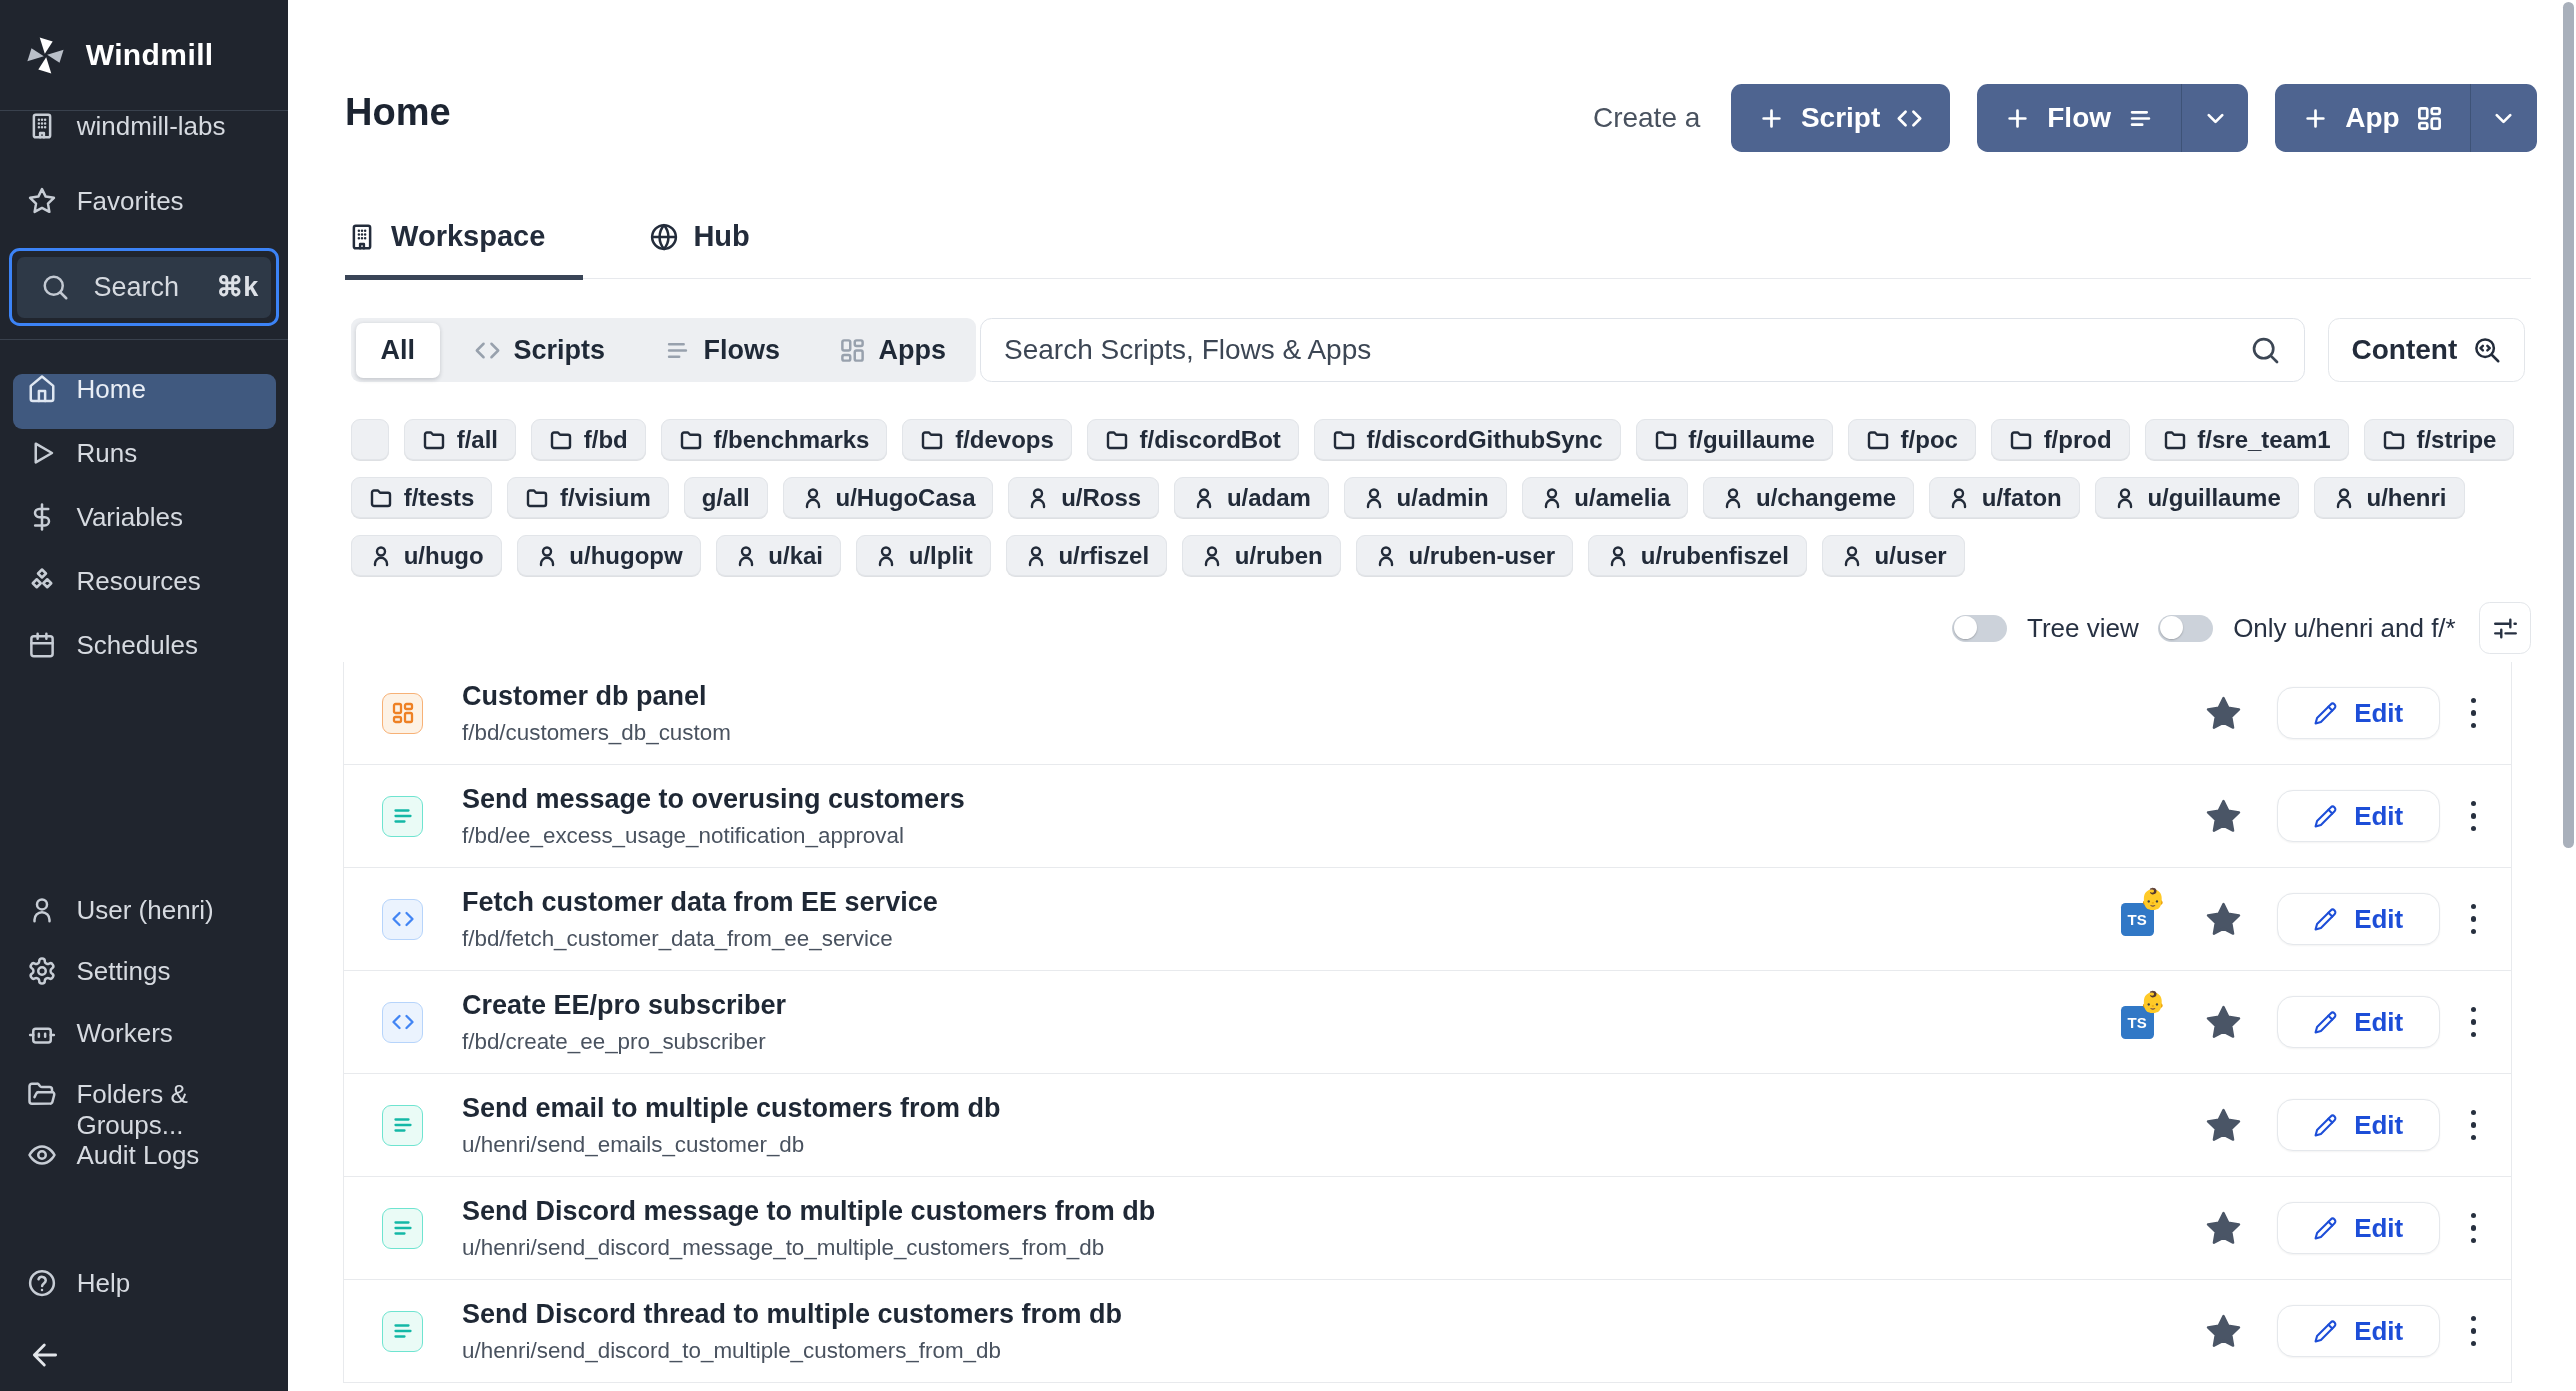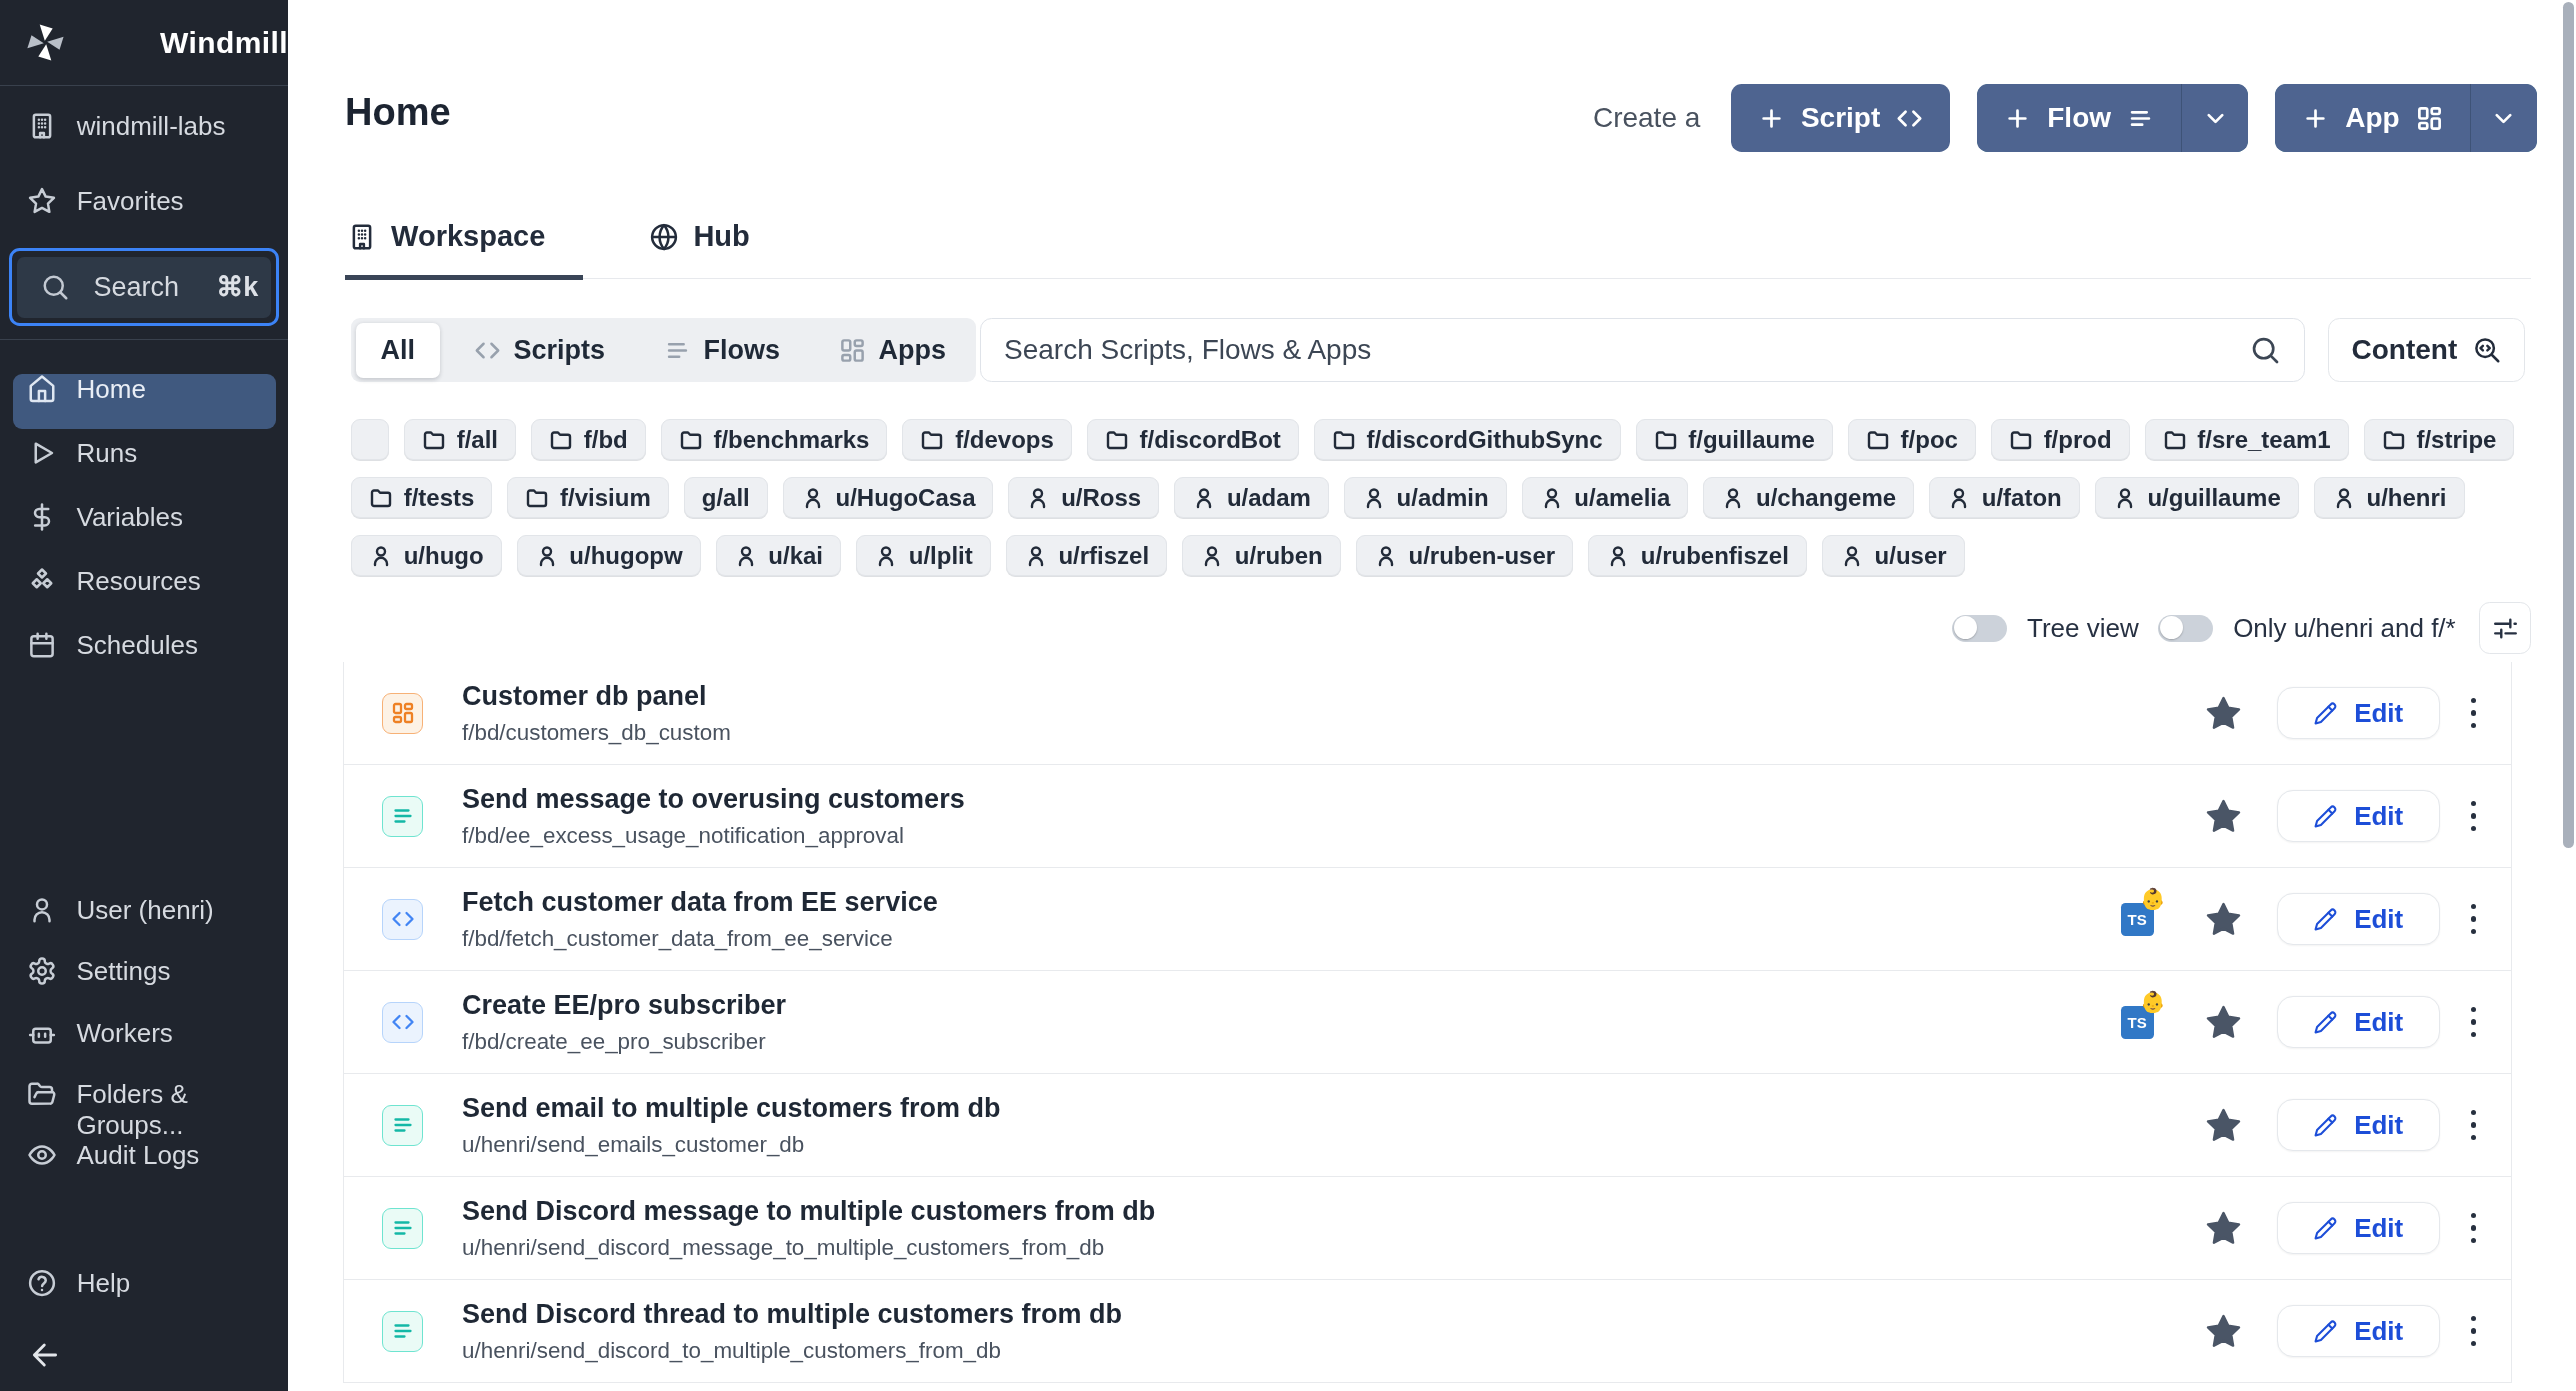--- a/index.html
+++ b/index.html
@@ -6,21 +6,21 @@
   html,body { width:2576px; height:1392px; }
   body { font-family:"Liberation Sans", sans-serif; background:#ffffff; color:#1f2937; position:relative; overflow:hidden; }
 
   
   .ic { fill:none; stroke:currentColor; stroke-width:2; stroke-linecap:round; stroke-linejoin:round; width:29px; height:29px; flex:none; }
   .ic-fill { fill:currentColor; stroke:currentColor; }
   .ic-logo { stroke:none; }
 
   
   .sidebar { position:absolute; left:0; top:0; width:288px; height:1392px; background:#20252e; color:#d6dae0; }
-  .logo-row { display:flex; align-items:center; gap:19.7px; height:86px; padding-left:25px; border-bottom:0.9px solid #39414d;justify-content:space-between; }
+  .logo-row { display:flex; align-items:center; gap:19.7px; height:111px; padding-left:25px; border-bottom:0.9px solid #39414d; }
   .logo-row .ic { width:41px; height:41px; }
   .logo-text { font-size:30px; font-weight:700; color:#ffffff; letter-spacing:0.4px; }
   .side-item { display:flex; align-items:flex-start; gap:19.7px; height:57px; padding-left:27px; font-size:26px; color:#d6dae0; cursor:pointer; }
   .side-item .ic { width:30px; height:30px; color:#c7cdd5; }
   .side-top { position:absolute; top:111px; left:0; width:100%; }
   .fav { margin-top:18px; }
   .search-outline { margin:5.4px 9px 0 9px; border:3.6px solid #3c83f6; border-radius:10.7px; padding:5.4px; }
   .search-pill { background:#2e3947; border-radius:7.2px; height:61px; display:flex; align-items:center; gap:23px; padding-left:23px; font-size:27px; }
   .search-pill .ic { width:30px; height:30px; color:#c3c9d2; }
   .kbd { font-weight:700; margin-left:14.3px; color:#dde1e7; }
@@ -33,21 +33,21 @@
   .side-help { position:absolute; top:1268px; left:0; width:100%; }
   .collapse-btn { position:absolute; top:1335px; left:25px; width:39px; height:39px; display:flex; align-items:center; justify-content:center; color:#e3e6ea; cursor:pointer; }
   .collapse-btn .ic { width:34px; height:34px; }
 
   
   .main { position:absolute; left:288px; top:0; width:2288px; height:1392px; background:#fff; }
   .page-title { position:absolute; left:57px; top:91px; font-size:38px; font-weight:700; color:#1c2431; }
 
   .create-row { position:absolute; top:84px; right:39px; height:68px; display:flex; align-items:center; gap:27px; }
   .create-label { font-size:28px; color:#49525f; margin-right:3.6px; }
-  .cbtn, .cbtn-group { background:#0f766e; border-radius:12px; height:68px; display:flex; align-items:center; color:#fff; }
+  .cbtn, .cbtn-group { background:#0f766e; border-radius:20px; height:68px; display:flex; align-items:center; color:#fff; }
   .cbtn { border:none; cursor:pointer; font-family:inherit; font-size:28px; font-weight:600; gap:16px; padding:0 27px; background:#4e6490; color:#fff; border-radius:10.7px; }
   .cbtn .ic { width:27px; height:27px; stroke-width:2.4; }
   .cbtn-group { padding:0; }
   .cbtn-group .cbtn { border-radius:10.7px 0 0 10.7px; }
   .cbtn-group .vline { width:0.9px; height:68px; background:#3e5377; }
   .cbtn-group .chev { border-radius:0 10.7px 10.7px 0; padding:0 19.7px; }
 
   .tabs { position:absolute; left:57px; right:45px; top:220px; display:flex; gap:64px; border-bottom:1.8px solid #e7e9ed; }
   .tab { display:flex; align-items:center; gap:14.3px; font-size:29px; font-weight:600; color:#232c3b; padding:0 38px 21.5px 1.8px; border-bottom:5.4px solid transparent; margin-bottom:-1.8px; cursor:pointer; }
   .tab .ic { width:30px; height:30px; }

